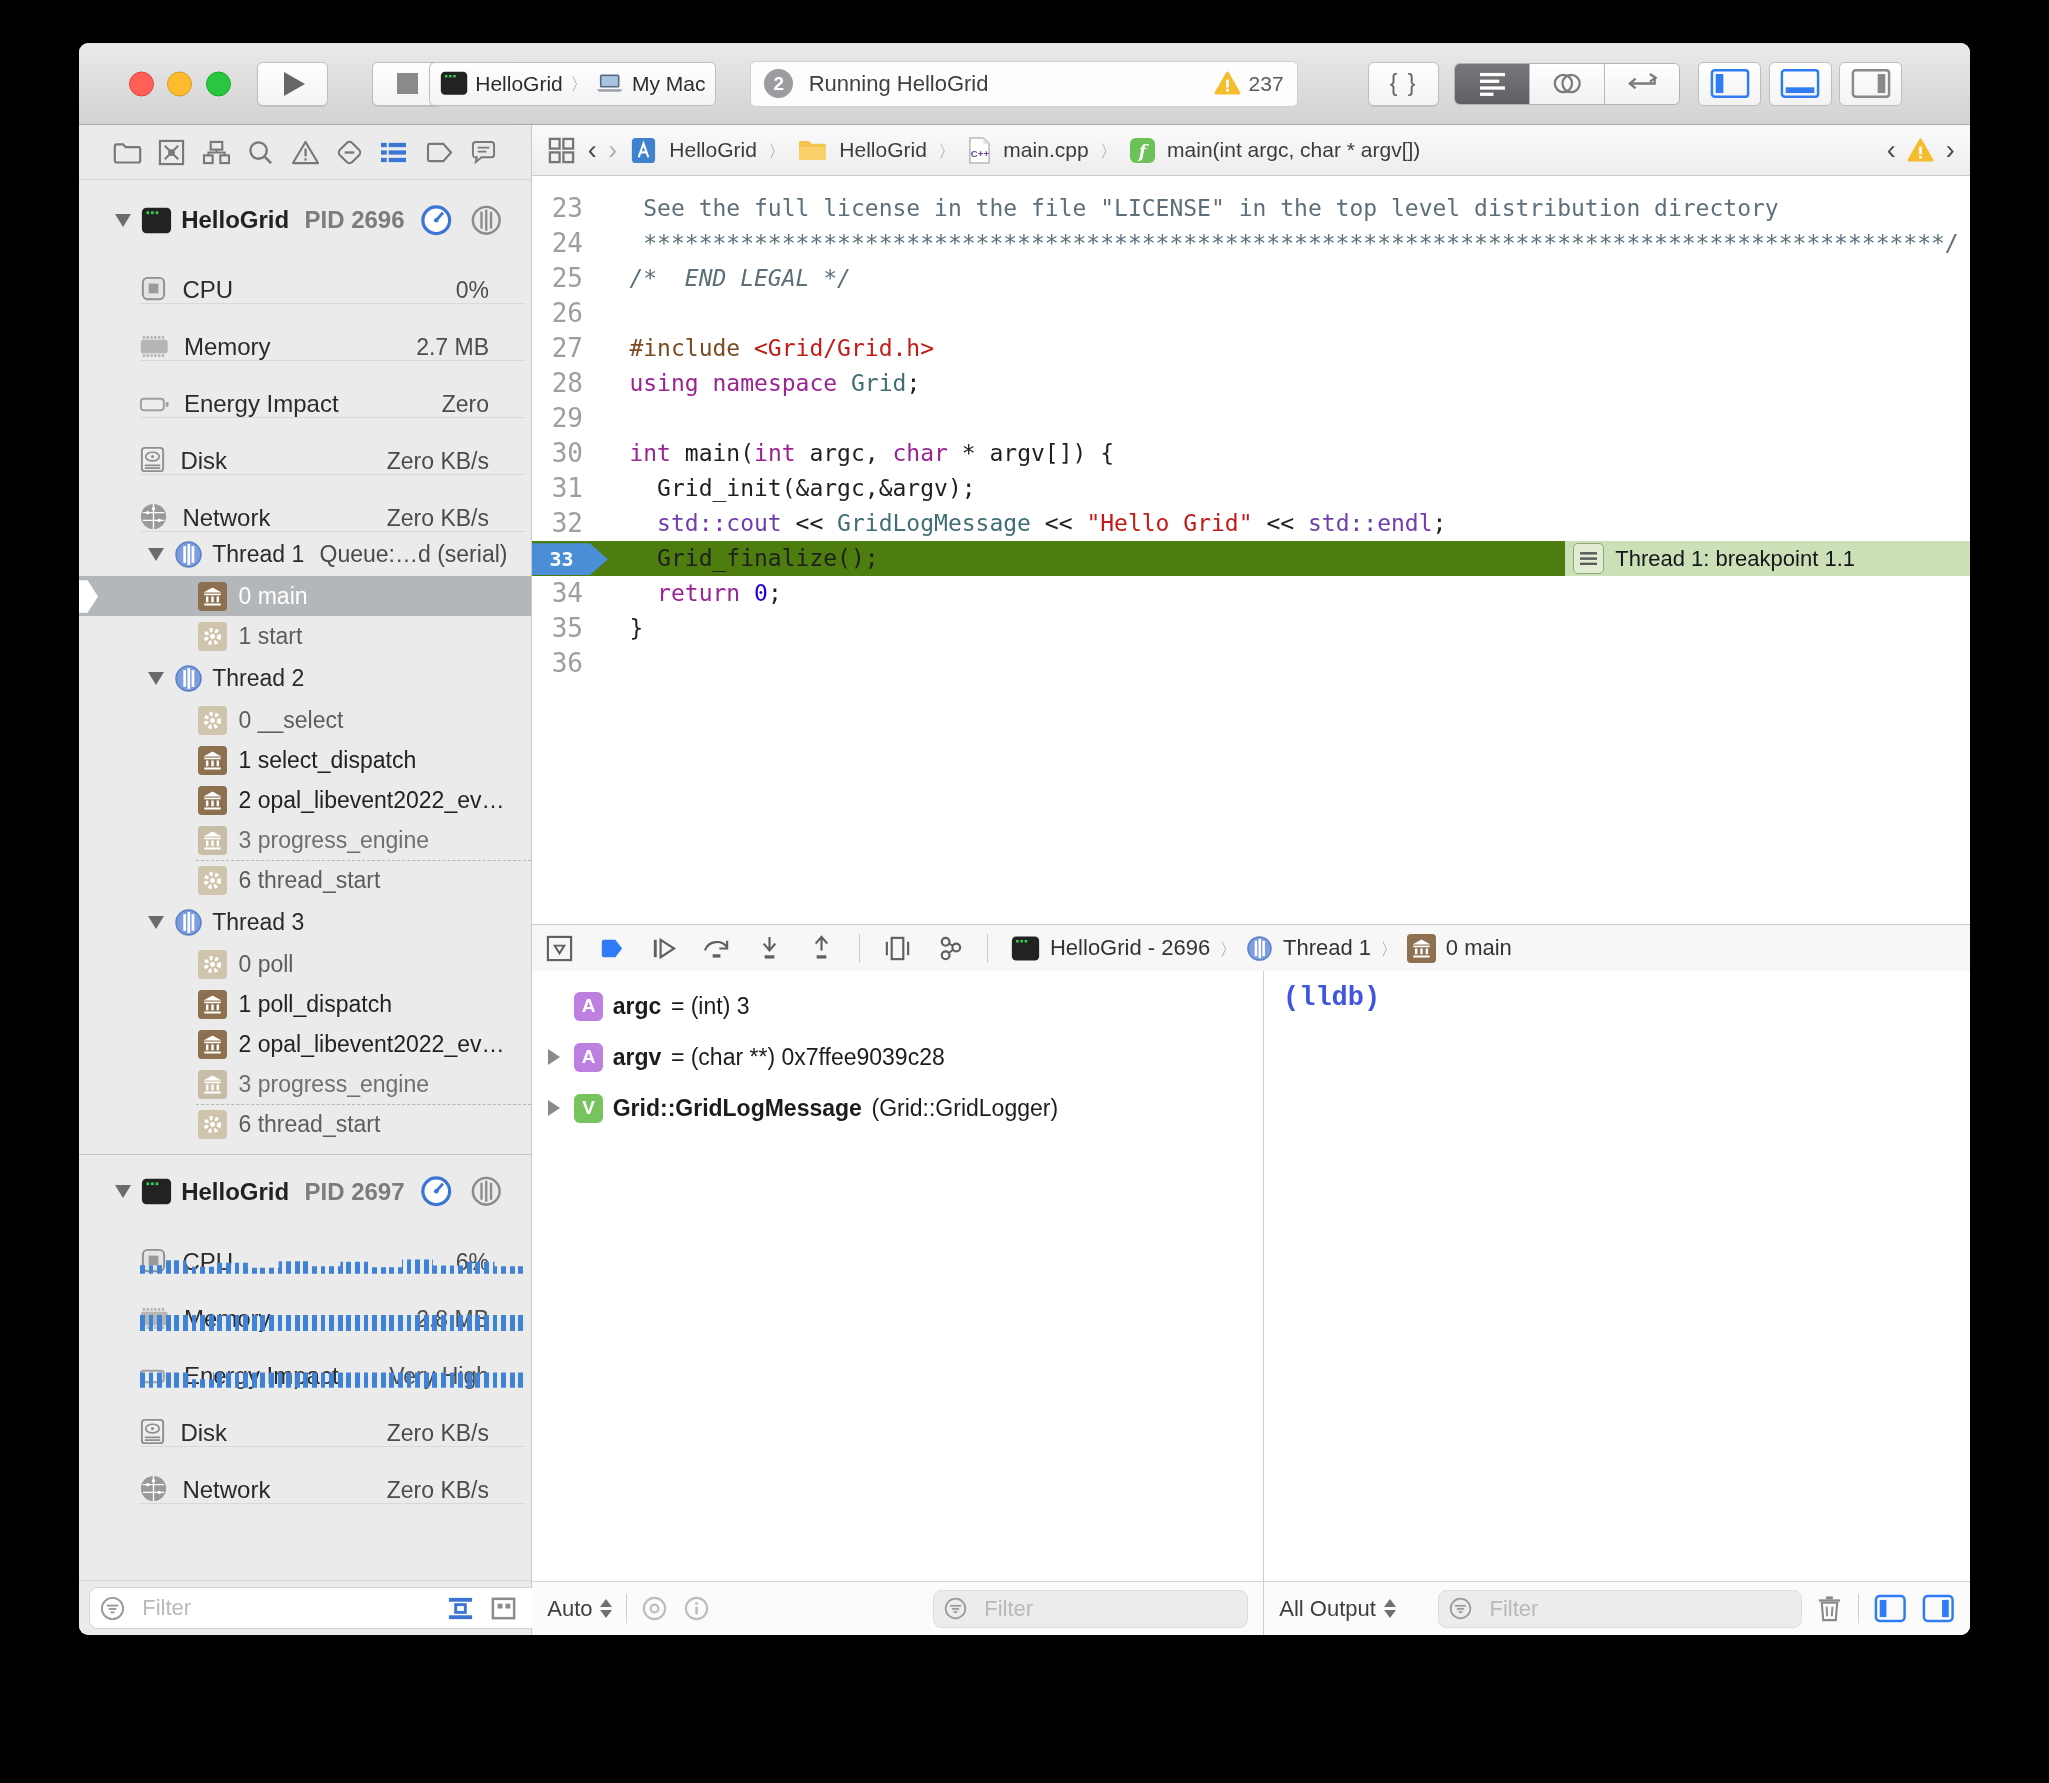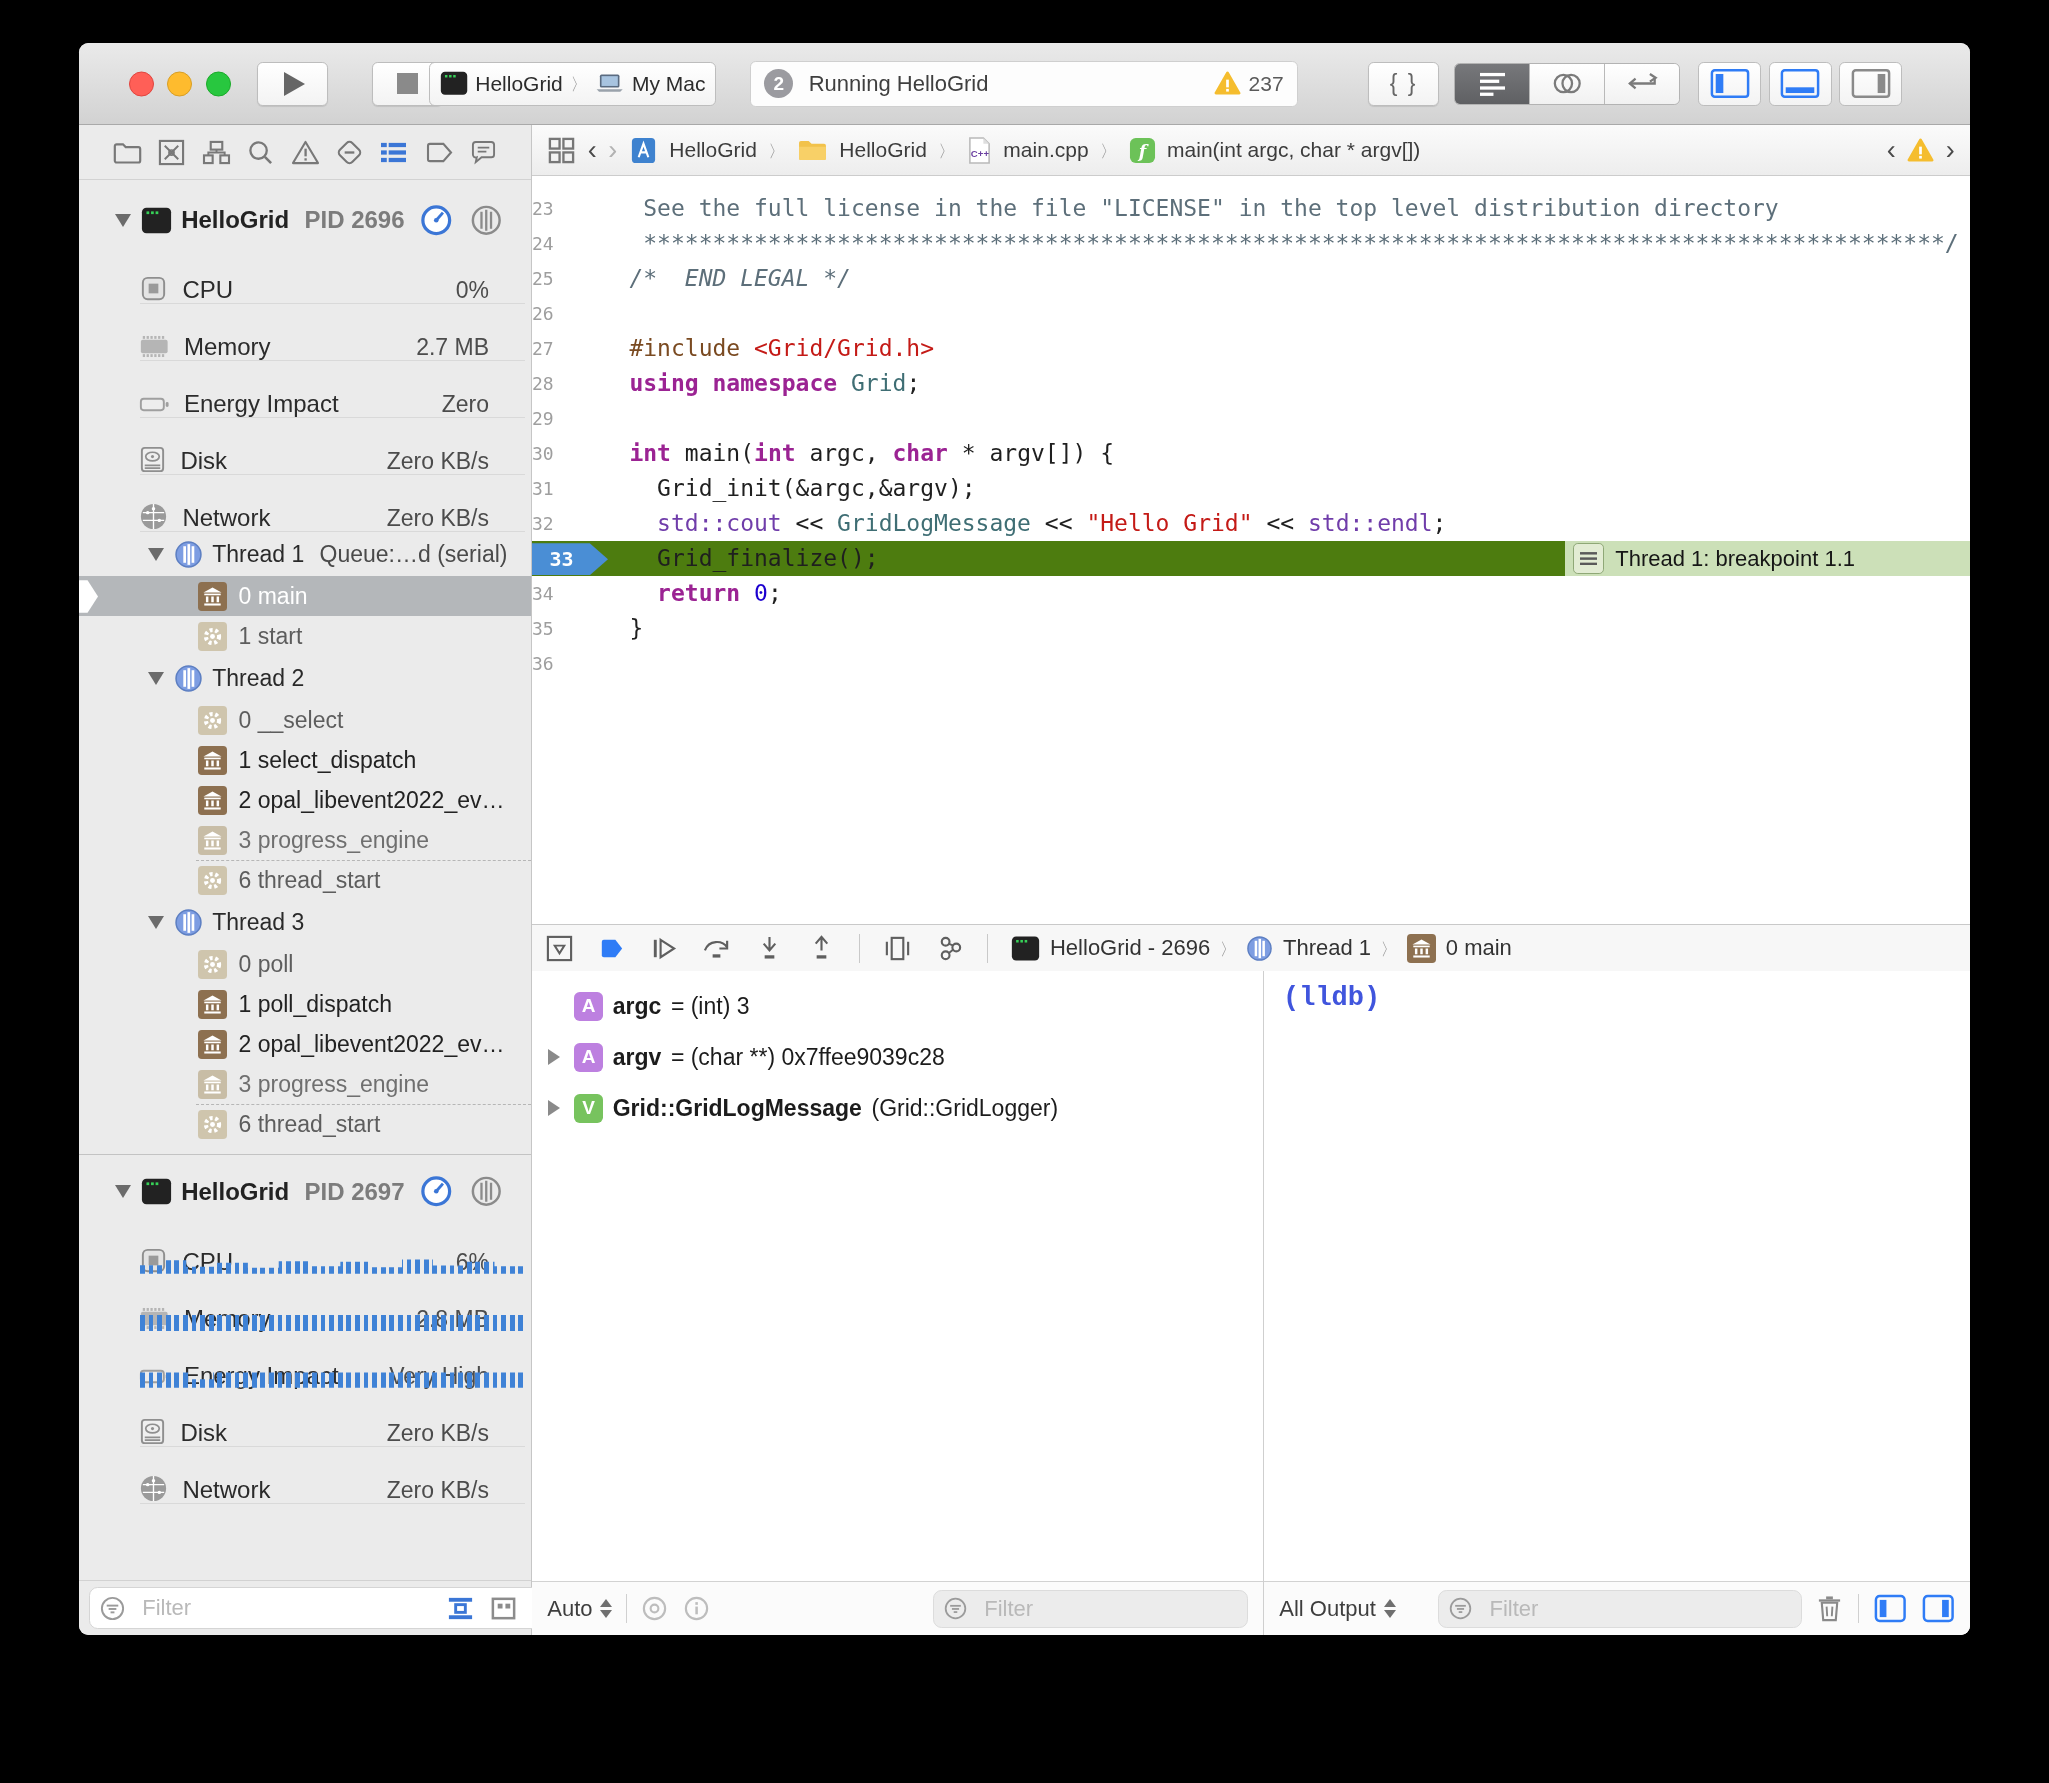--- a/index.html
+++ b/index.html
@@ -76,30 +76,30 @@
   
   .editor-col{flex:1;display:flex;flex-direction:column;background:#fff;min-width:0;}
   .jumpbar{height:50px;flex:none;background:linear-gradient(#fbfbfb,#ededed);border-bottom:1px solid #ccc;display:flex;align-items:center;padding:0 15.3px;gap:11.5px;font-size:21px;color:#3c3c3c;white-space:nowrap;}
   .jb-chev{color:#4a4a4a;font-size:27px;line-height:1;}
   .jb-chev.dis{color:#b2b2b2;}
   .jumpbar .spacer{flex:1;}
 
   .code-area{height:748px;flex:none;overflow:hidden;font-family:"DejaVu Sans Mono",monospace;font-size:23px;padding-top:15.3px;box-sizing:border-box;}
   .code-line{display:flex;height:35px;line-height:35px;position:relative;white-space:pre;}
   .code-line.bp{background:#4d7c0f;}
-  .gutter{width:84px;flex:none;text-align:left;padding-right:13.4px;color:#9e9e9e;font-size:18px;box-sizing:border-box;font-family:"DejaVu Sans Mono",monospace;}
+  .gutter{width:84px;flex:none;text-align:center;padding-right:13.4px;color:#9e9e9e;font-size:26px;box-sizing:border-box;font-family:"DejaVu Sans Mono",monospace;}
   .code-text{padding-left:13.4px;}
   .bp-badge{position:absolute;left:0;top:1.9px;width:76px;height:32px;background:#4a8ed5;clip-path:polygon(0 0,76% 0,100% 50%,76% 100%,0 100%);color:#fff;font-size:20px;font-weight:bold;line-height:32px;text-align:center;padding-right:17px;box-sizing:border-box;}
   .bp-note{position:absolute;right:0;top:0;height:35px;background:#cce0b8;display:flex;align-items:center;gap:11.5px;padding:0 115px 0 7.6px;font-family:"Liberation Sans",sans-serif;font-size:22px;color:#161616;}
   .bp-note-icon{width:29px;height:29px;background:#e2ecd3;border:1px solid #8fa877;border-radius:4.8px;display:flex;align-items:center;justify-content:center;}
   .c-comment{color:#5d6f7a;}
   .c-commentI{color:#5d6f7a;font-style:italic;}
   .c-directive{color:#7a4a21;}
   .c-string{color:#c41a16;}
-  .c-keyword{color:#9b2393;font-weight:bold;}
+  .c-keyword{color:#9b2393;font-weight:normal;}
   .c-type{color:#3f6e74;}
   .c-stdlib{color:#703daa;}
   .c-number{color:#1c00cf;}
   .c-plain{color:#1f1f1f;}
 
   .debugbar{height:46px;flex:none;border-top:1px solid #c9c9c9;background:#f7f7f7;display:flex;align-items:center;padding:0 13.4px;gap:23px;font-size:22px;color:#333;white-space:nowrap;}
   .dbg-sep{width:1px;height:29px;background:#c9c9c9;}
   .dbg-jump{display:flex;align-items:center;gap:9.6px;}
 
   .debug-body{flex:1;display:flex;min-height:0;}

